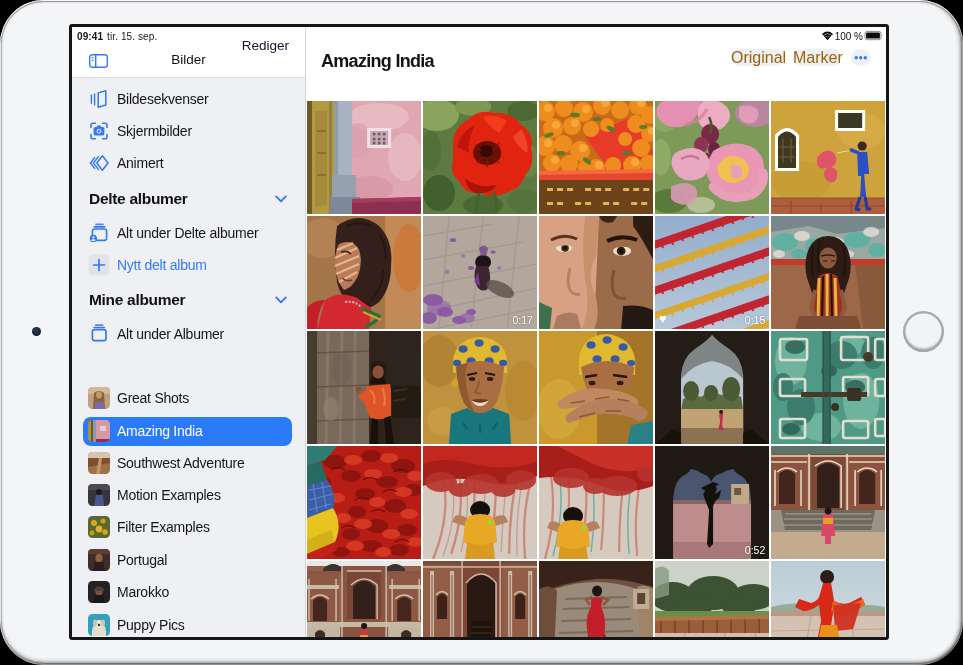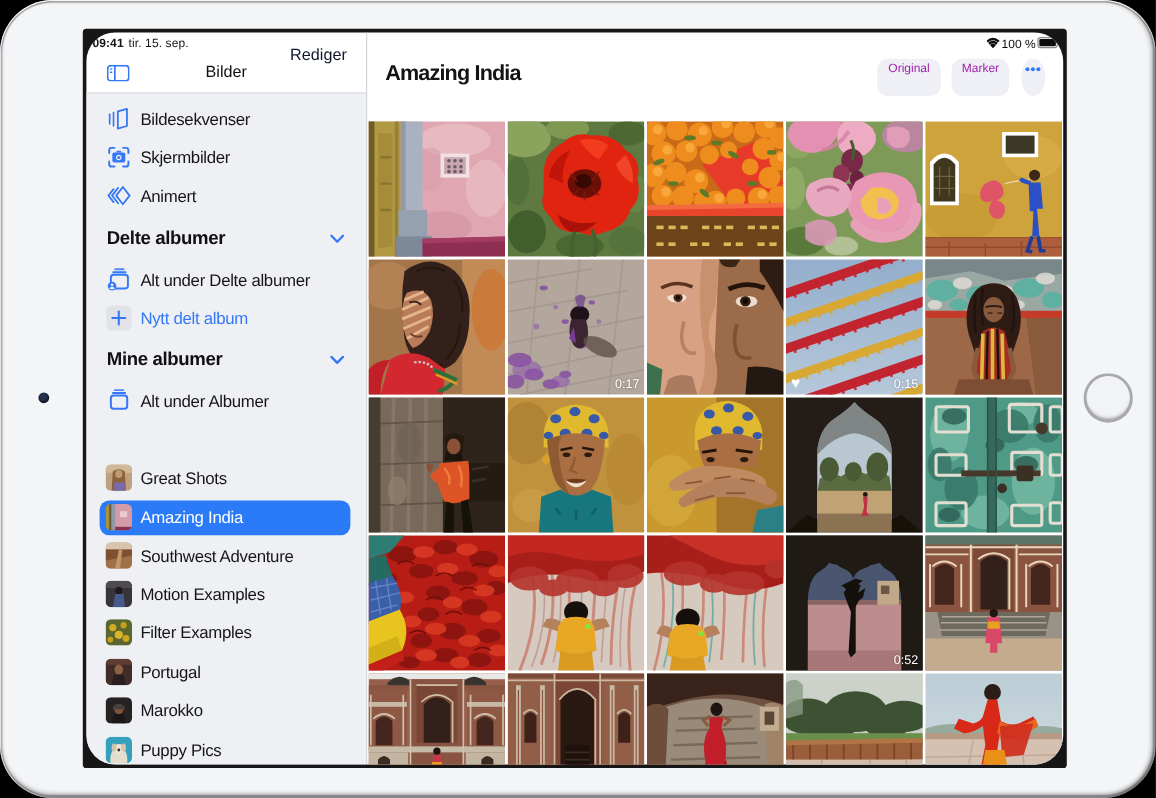--- a/index.html
+++ b/index.html
@@ -13,21 +13,21 @@
   }
   #rim { position:absolute; left:1px; top:1px; width:961px; height:663px; border-radius:43px;
     box-shadow: inset 0 1px 1px rgba(120,120,125,.8), inset 1px 0 1px rgba(150,150,155,.55),
                 inset -1px 0 1px rgba(120,120,125,.6), inset 0 -1px 1px rgba(90,90,95,.7); }
   #camdot { position:absolute; left:32px; top:327px; width:9px; height:9px; border-radius:50%;
     background:radial-gradient(circle at 45% 40%, #26354f 0 28%, #10151c 70%, #2b2b2b 100%); }
   #homebtn { position:absolute; left:903px; top:311px; width:41px; height:41px; border-radius:50%;
     background:#f2f3f5;
     box-shadow: inset 0 0 0 2.4px #a8a9ad, inset 0 2.5px 2px rgba(255,255,255,.95), inset 0 -3px 3px rgba(70,70,75,.55); }
   #screen { position:absolute; left:69px; top:24px; width:820px; height:616px; background:#161617; border-radius:3px; }
-  #content { position:absolute; left:3px; top:3px; width:814px; height:610px; background:#fff; overflow:hidden;border-radius:24px; }
+  #content { position:absolute; left:3px; top:3px; width:814px; height:610px; background:#fff; overflow:hidden; }
 
   
   #sidebar { position:absolute; left:0; top:50px; width:233px; height:560px; background:#eef0f4; border-top:1px solid #d9dade; }
   #vdivider { position:absolute; left:233px; top:0; width:1px; height:610px; background:#d4d5d9; }
   .sbtxt { position:absolute; font-size:10px; color:#15151a; letter-spacing:.1px; }
   #stat-l { left:5px; top:4px; font-weight:bold; }
   #stat-l span { font-weight:normal; margin-left:4px; }
   #bilder { position:absolute; left:0; width:233px; text-align:center; top:25px; font-size:13.5px; font-weight:normal; color:#111; }
   #rediger { position:absolute; right:597px; top:11px; font-size:13.5px; color:#0f172a; }
 
@@ -35,22 +35,22 @@
   .row { position:absolute; left:0; width:233px; height:32px; }
   .rtxt { position:absolute; left:45px; top:50%; transform:translateY(-50%); font-size:14px; letter-spacing:-0.25px; color:#16161a; white-space:nowrap; }
   .rhead { position:absolute; left:17px; top:50%; transform:translateY(-50%); font-size:15.5px; letter-spacing:-0.3px; font-weight:bold; color:#111; }
   .ricon { position:absolute; left:16px; top:50%; transform:translateY(-50%); width:22px; height:22px; }
   .thumb { position:absolute; left:15.5px; top:50%; transform:translateY(-50%); width:22px; height:22px; border-radius:4.5px; overflow:hidden; }
   .chev { position:absolute; right:18px; top:50%; transform:translateY(-50%); width:12px; height:8px; }
   #selrow { position:absolute; left:11px; width:209px; height:29px; border-radius:8px; background:#2b7af8; }
 
   
   #title { position:absolute; left:249px; top:24px; font-size:18px; letter-spacing:-0.7px; font-weight:bold; color:#141414; }
-  .pill { position:absolute; top:22px; height:31px; border-radius:9px; background:#eef0f5; color:#a21caf;
-          font-size:10px; text-align:center; line-height:17px; }
+  .pill { position:absolute; top:22px; height:17px; border-radius:9px; background:#eef0f5; color:#a16207;
+          font-size:16px; text-align:center; line-height:17px; }
   #pill-orig { left:659px; width:53px; }
   #pill-mark { left:721px; width:48px; }
   #pill-dots { left:779px; width:19.5px; border-radius:50%; }
 
   
   #grid { position:absolute; left:234.5px; top:50px; width:579.5px; height:559.5px;margin-top:24px; }
   .ph { position:absolute; width:114.2px; height:113px; overflow:hidden; }
   .ph svg { display:block; width:100%; height:100%; }
   .ts { position:absolute; right:4px; bottom:3px; color:#fff; font-size:10.5px; text-shadow:0 0 2px rgba(0,0,0,.4); }
   .heart { position:absolute; left:4px; bottom:3px; color:#fff; font-size:13px; }

